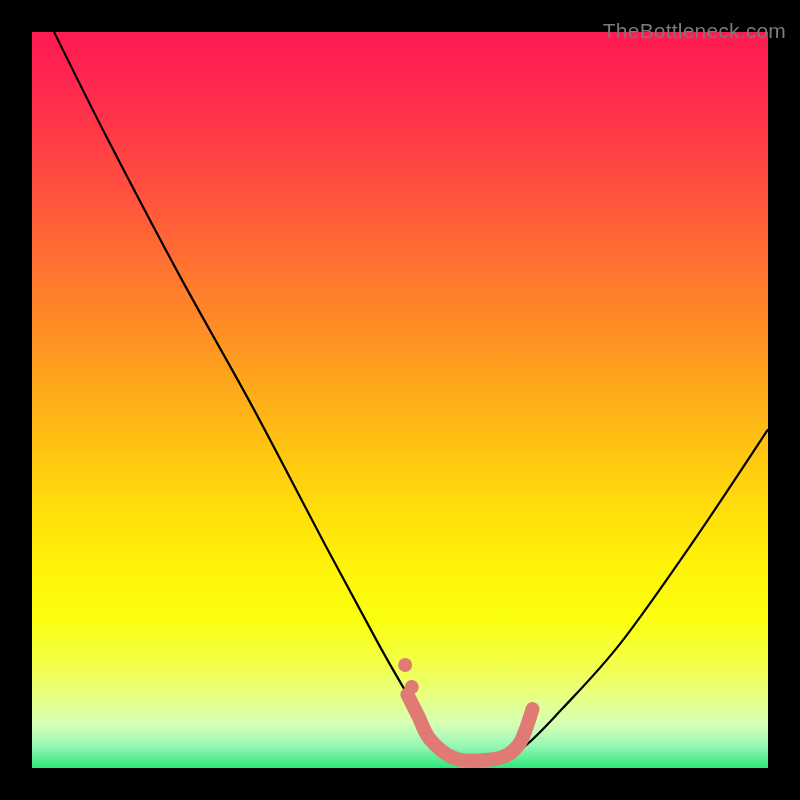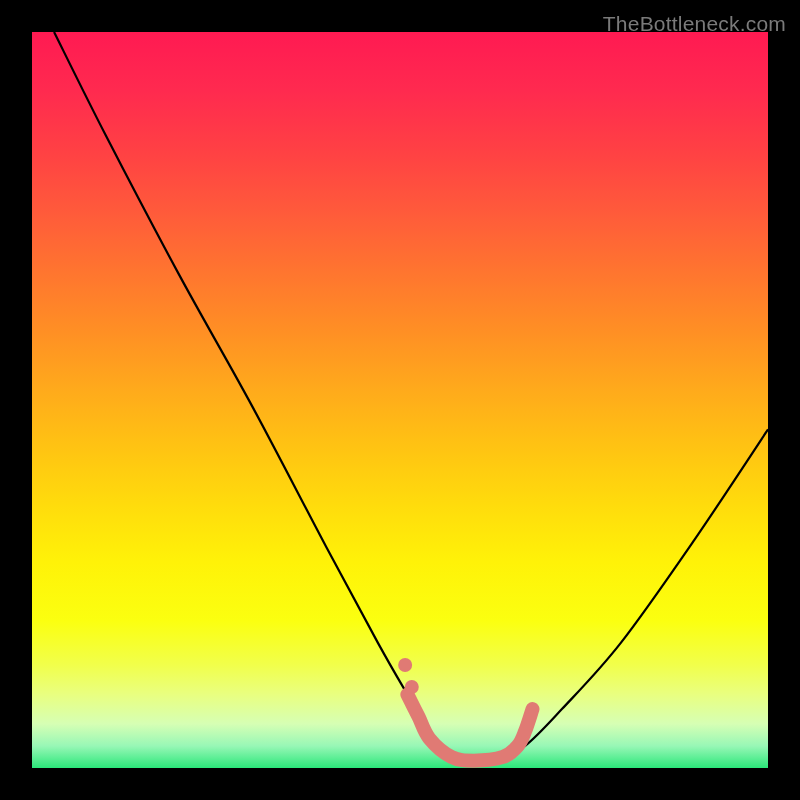--- a/index.html
+++ b/index.html
@@ -7,21 +7,21 @@
     padding: 0;
     width: 800px;
     height: 800px;
     background: #000;
     position: relative;
     overflow: hidden;
     font-family: Arial, sans-serif;
   }
   .watermark {
     position: absolute;
-    top: 12px;
+    top: 19px;
     right: 14px;
     color: #7a7a7a;
     font-size: 21px;
     z-index: 10;
     letter-spacing: 0.2px;
   }
   .plot-area {
     position: absolute;
     left: 32px;
     top: 32px;

